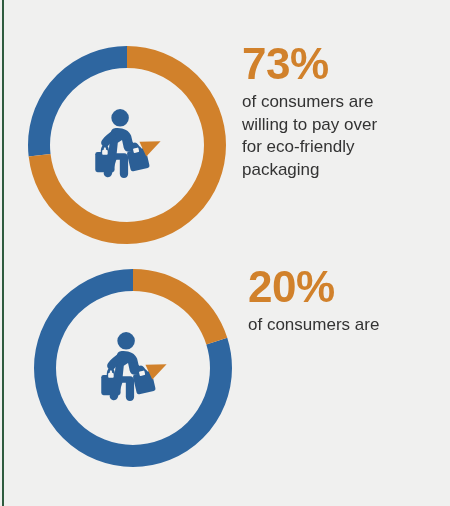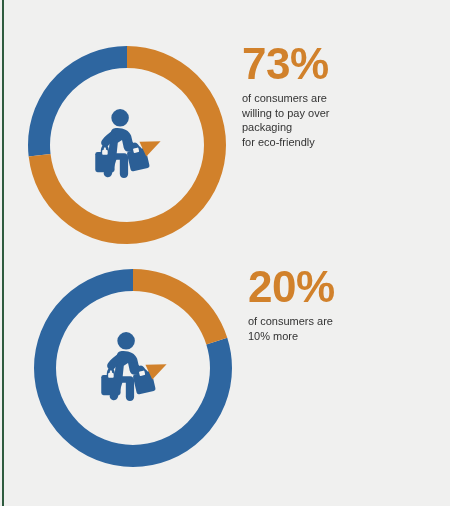--- a/index.html
+++ b/index.html
@@ -78,21 +78,21 @@
   }
   .pct {
     font-size: 44px;
     font-weight: 700;
     line-height: 1.02;
     letter-spacing: -0.5px;
     margin: 0 0 4px 0;
     color: #d1812b;
   }
   .desc {
-    font-size: 11px;
+    font-size: 17px;
     line-height: 1.34;
     color: #333333;
     margin: 0;
   }
   .desc-line { display: block; white-space: nowrap; }
 </style>
 </head>
 <body>
 
 <div class="infographic">
@@ -151,22 +151,22 @@
 
         <path d="M63.5 46.5 L86.5 46 L71 62.5 Z" fill="#d1812b"></path>
       </svg>
     </div>
 
     <div class="caption">
       <div class="pct">73%</div>
       <div class="desc">
         <span class="desc-line">of consumers are</span>
         <span class="desc-line">willing to pay over</span>
+        <span class="desc-line">for eco-friendly</span>
         <span class="desc-line">packaging</span>
-        <span class="desc-line">for eco-friendly</span>
       </div>
     </div>
   </div>
 
   <div class="stat-block stat-block-2">
 
     <div class="donut-wrap">
       <svg class="donut-svg" viewBox="0 0 206 206">
 
         <circle cx="103" cy="103" r="88" fill="none" stroke="#2e66a0" stroke-width="22" stroke-dasharray="442.34 110.58" stroke-dashoffset="-110.58" transform="rotate(-90 103 103)"></circle>
@@ -204,18 +204,17 @@
           </g>
         </g>
         <path d="M63.5 46.5 L86.5 46 L71 62.5 Z" fill="#d1812b"></path>
       </svg>
     </div>
 
     <div class="caption">
       <div class="pct">20%</div>
       <div class="desc">
         <span class="desc-line">of consumers are</span>
-        <span class="desc-line">10% more</span>
       </div>
     </div>
   </div>
 
 </div>
 
 </body></html>

